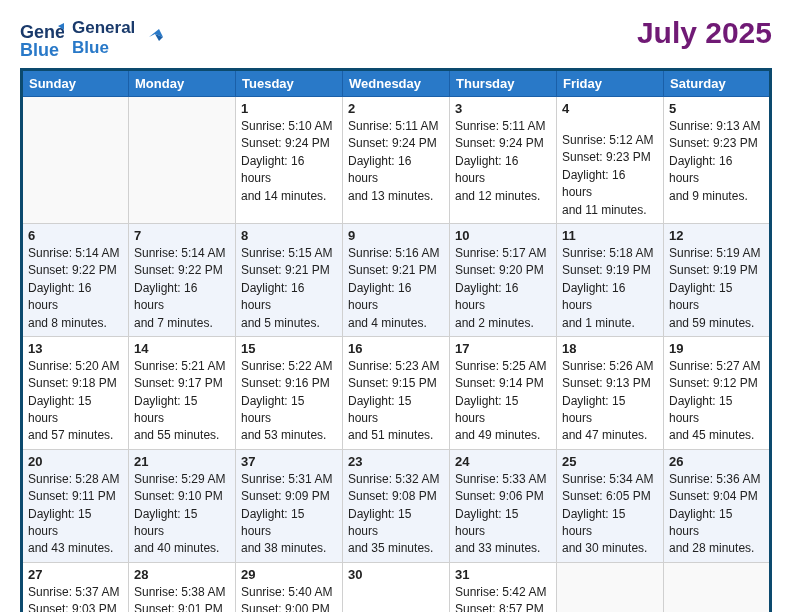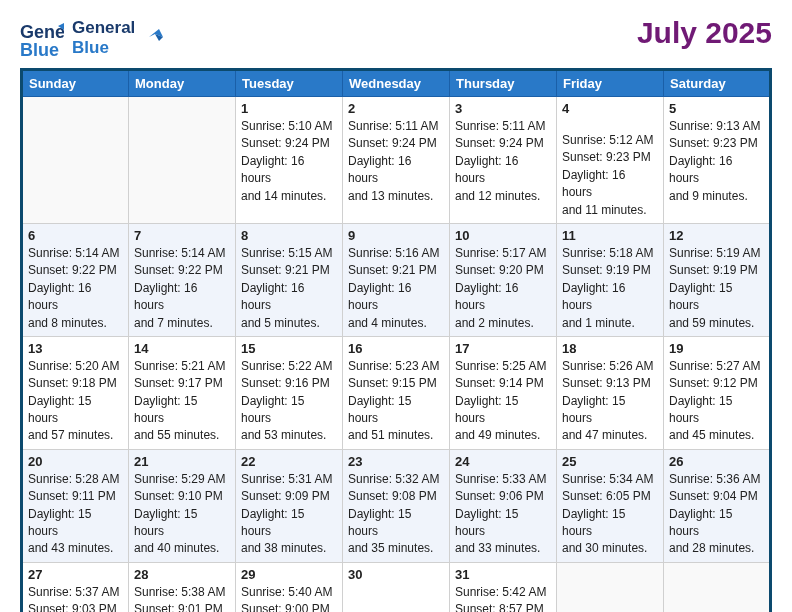--- a/index.html
+++ b/index.html
@@ -276,21 +276,21 @@
 and 43 minutes.</div>
           </td>
           <td>
             <span class="day-number">21</span>
             <div class="day-info" style="white-space: pre-line;">Sunrise: 5:29 AM
 Sunset: 9:10 PM
 Daylight: 15 hours
 and 40 minutes.</div>
           </td>
           <td>
-            <span class="day-number">22</span>
+            <span class="day-number">37</span>
             <div class="day-info" style="white-space: pre-line;">Sunrise: 5:31 AM
 Sunset: 9:09 PM
 Daylight: 15 hours
 and 38 minutes.</div>
           </td>
           <td>
             <span class="day-number">23</span>
             <div class="day-info" style="white-space: pre-line;">Sunrise: 5:32 AM
 Sunset: 9:08 PM
 Daylight: 15 hours

